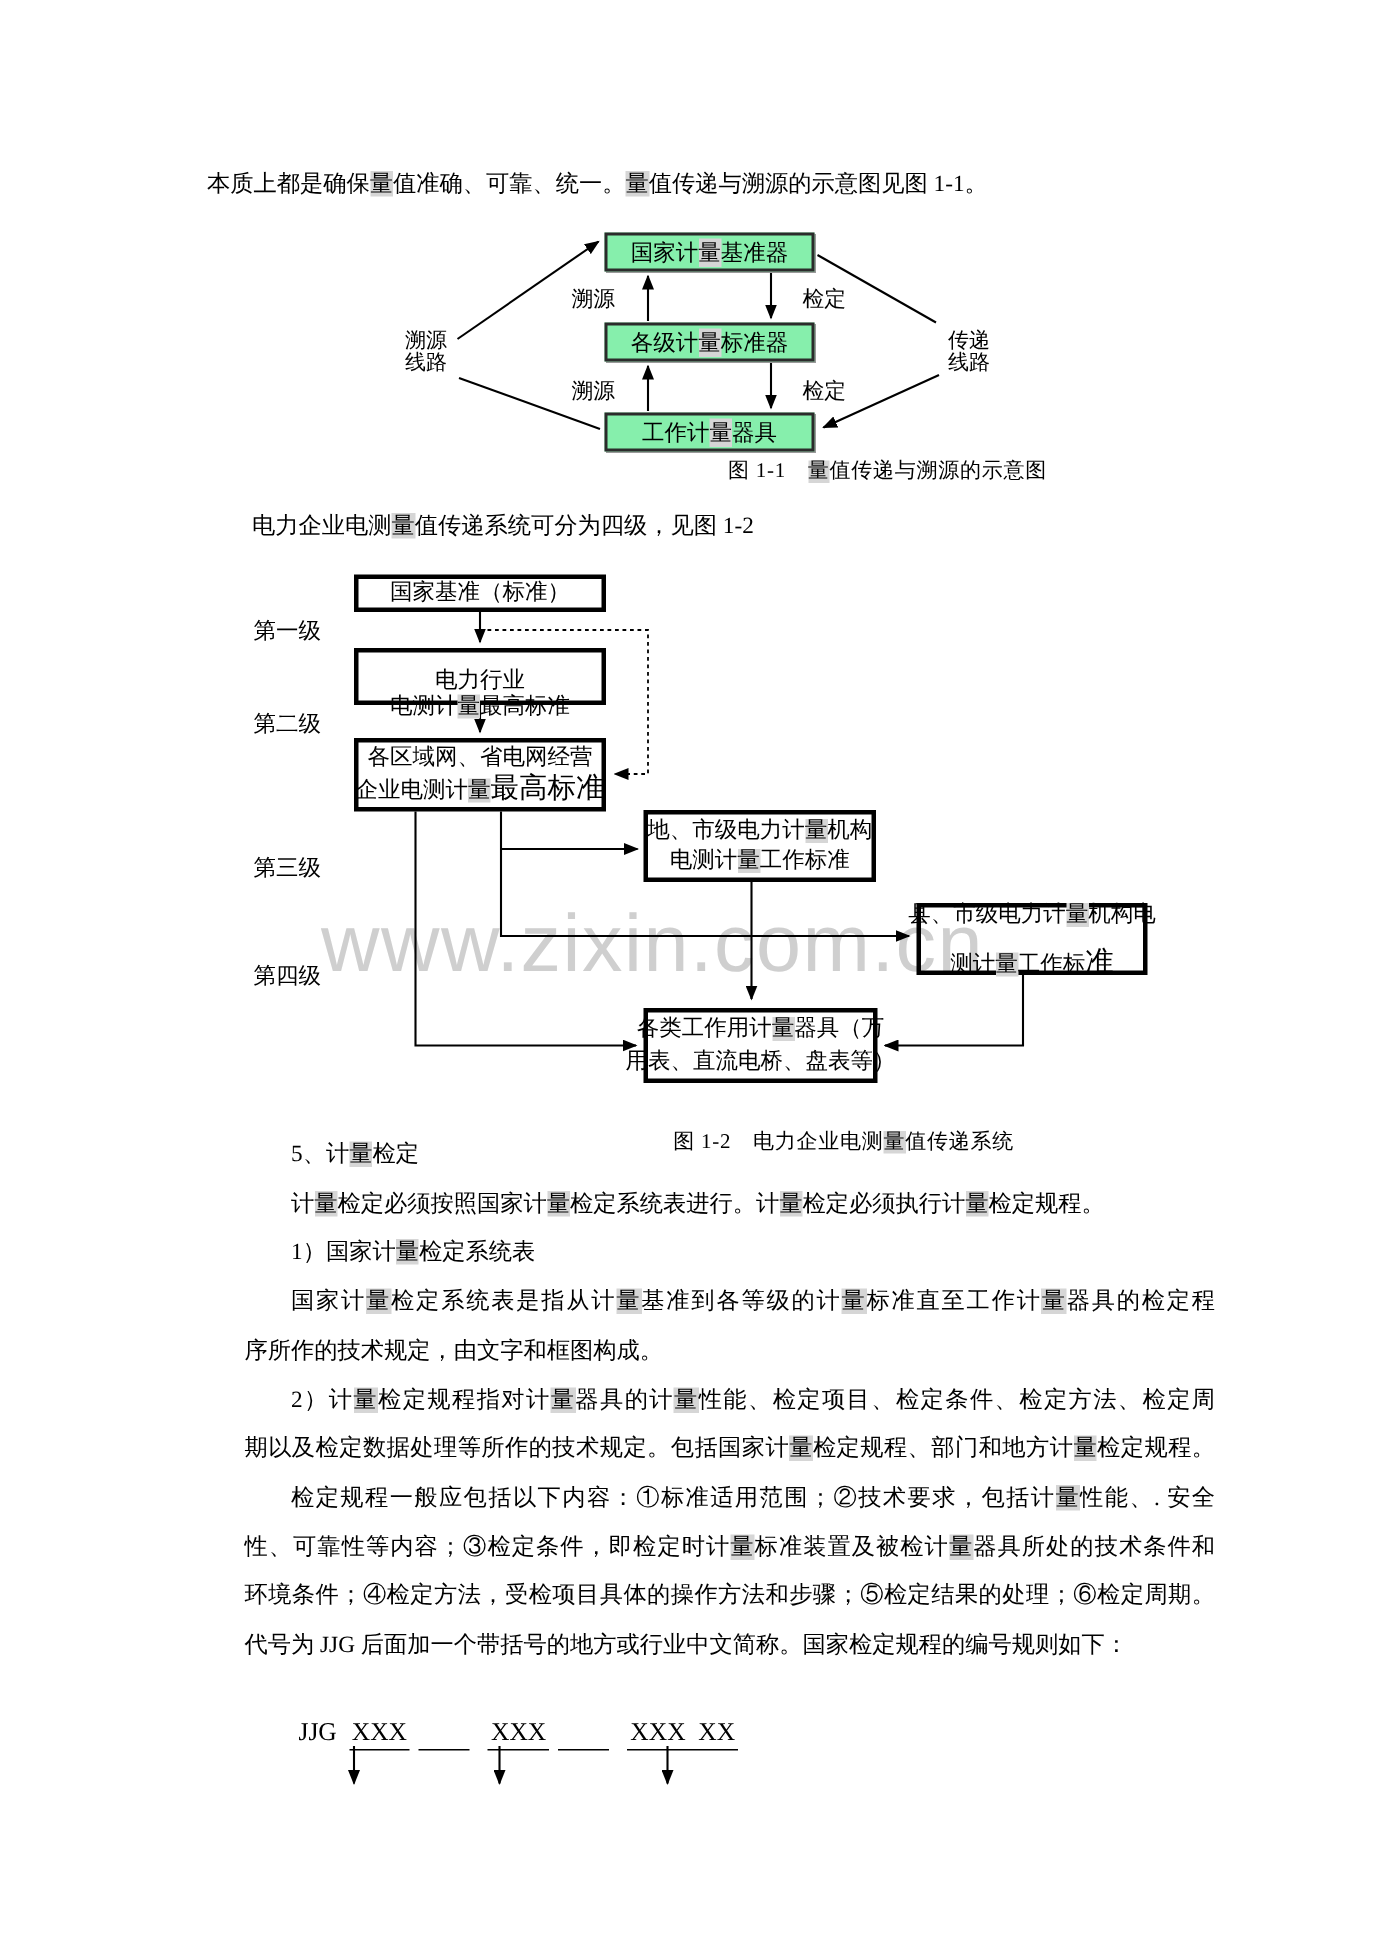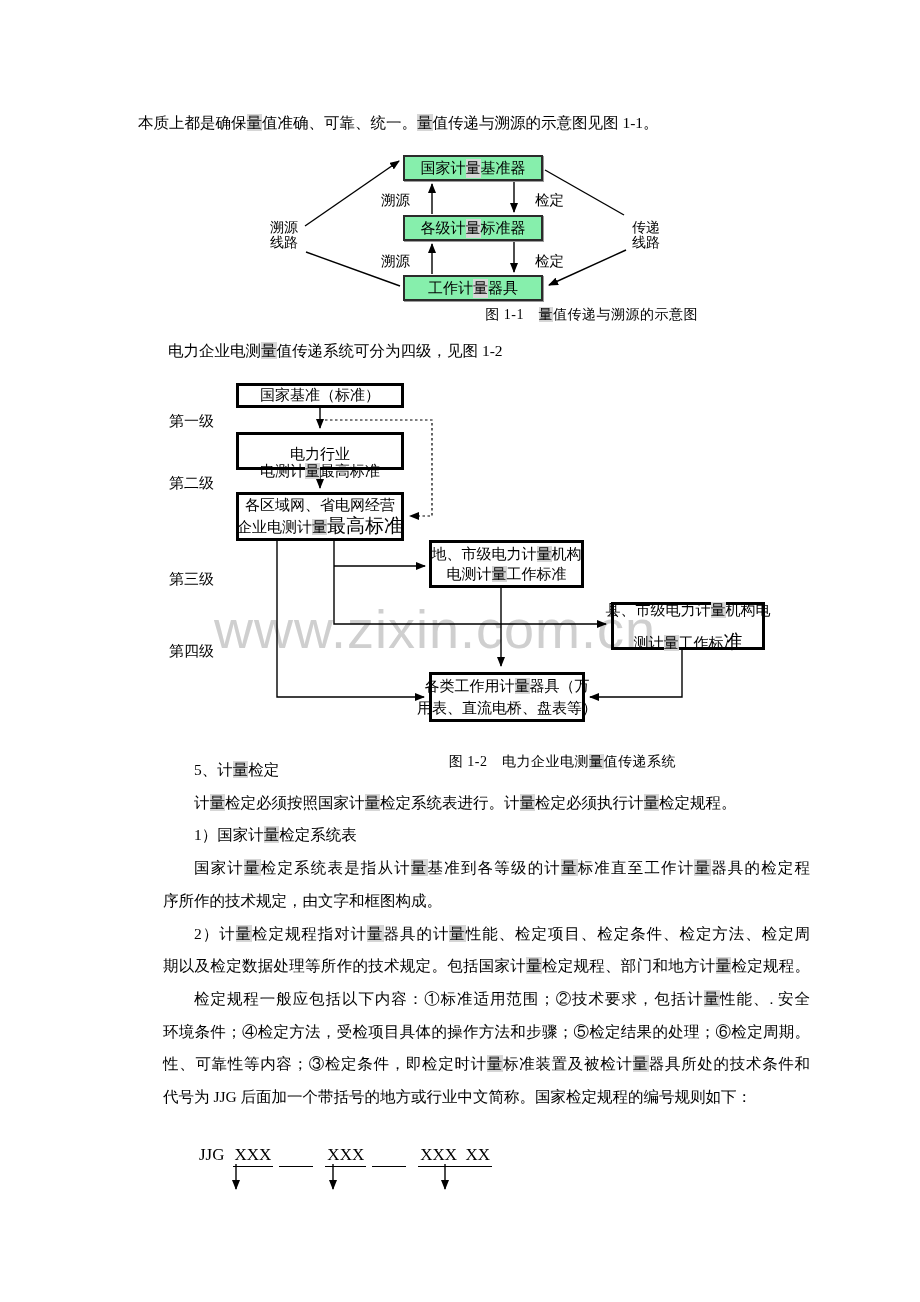--- a/index.html
+++ b/index.html
@@ -146,20 +146,20 @@
 
   <div class="bodycol">
     <div class="bl ind hl">5、计<span class="hlc">量</span>检定</div>
     <div class="bl ind hl">计<span class="hlc">量</span>检定必须按照国家计<span class="hlc">量</span>检定系统表进行。计<span class="hlc">量</span>检定必须执行计<span class="hlc">量</span>检定规程。</div>
     <div class="bl ind hl">1）国家计<span class="hlc">量</span>检定系统表</div>
     <div class="bl j ind hl">国家计<span class="hlc">量</span>检定系统表是指从计<span class="hlc">量</span>基准到各等级的计<span class="hlc">量</span>标准直至工作计<span class="hlc">量</span>器具的检定程</div>
     <div class="bl hl">序所作的技术规定，由文字和框图构成。</div>
     <div class="bl j ind hl">2）计<span class="hlc">量</span>检定规程指对计<span class="hlc">量</span>器具的计<span class="hlc">量</span>性能、检定项目、检定条件、检定方法、检定周</div>
     <div class="bl j hl">期以及检定数据处理等所作的技术规定。包括国家计<span class="hlc">量</span>检定规程、部门和地方计<span class="hlc">量</span>检定规程。</div>
     <div class="bl j ind hl">检定规程一般应包括以下内容：①标准适用范围；②技术要求，包括计<span class="hlc">量</span>性能、. 安全</div>
+    <div class="bl j hl">性、可靠性等内容；③检定条件，即检定时计<span class="hlc">量</span>标准装置及被检计<span class="hlc">量</span>器具所处的技术条件和</div>
     <div class="bl j hl">环境条件；④检定方法，受检项目具体的操作方法和步骤；⑤检定结果的处理；⑥检定周期。</div>
-    <div class="bl j hl">性、可靠性等内容；③检定条件，即检定时计<span class="hlc">量</span>标准装置及被检计<span class="hlc">量</span>器具所处的技术条件和</div>
     <div class="bl hl">代号为 JJG 后面加一个带括号的地方或行业中文简称。国家检定规程的编号规则如下：</div>
   </div>
 
   <div class="jjg"><span>JJG</span><span class="g8"></span><span class="seg">XXX</span><span class="g6"></span><span class="blank"></span><span class="g12"></span><span class="seg">XXX</span><span class="g6"></span><span class="blank"></span><span class="g12"></span><span class="seg">XXX  XX</span></div>
 
 </div>
 
 </body></html>

